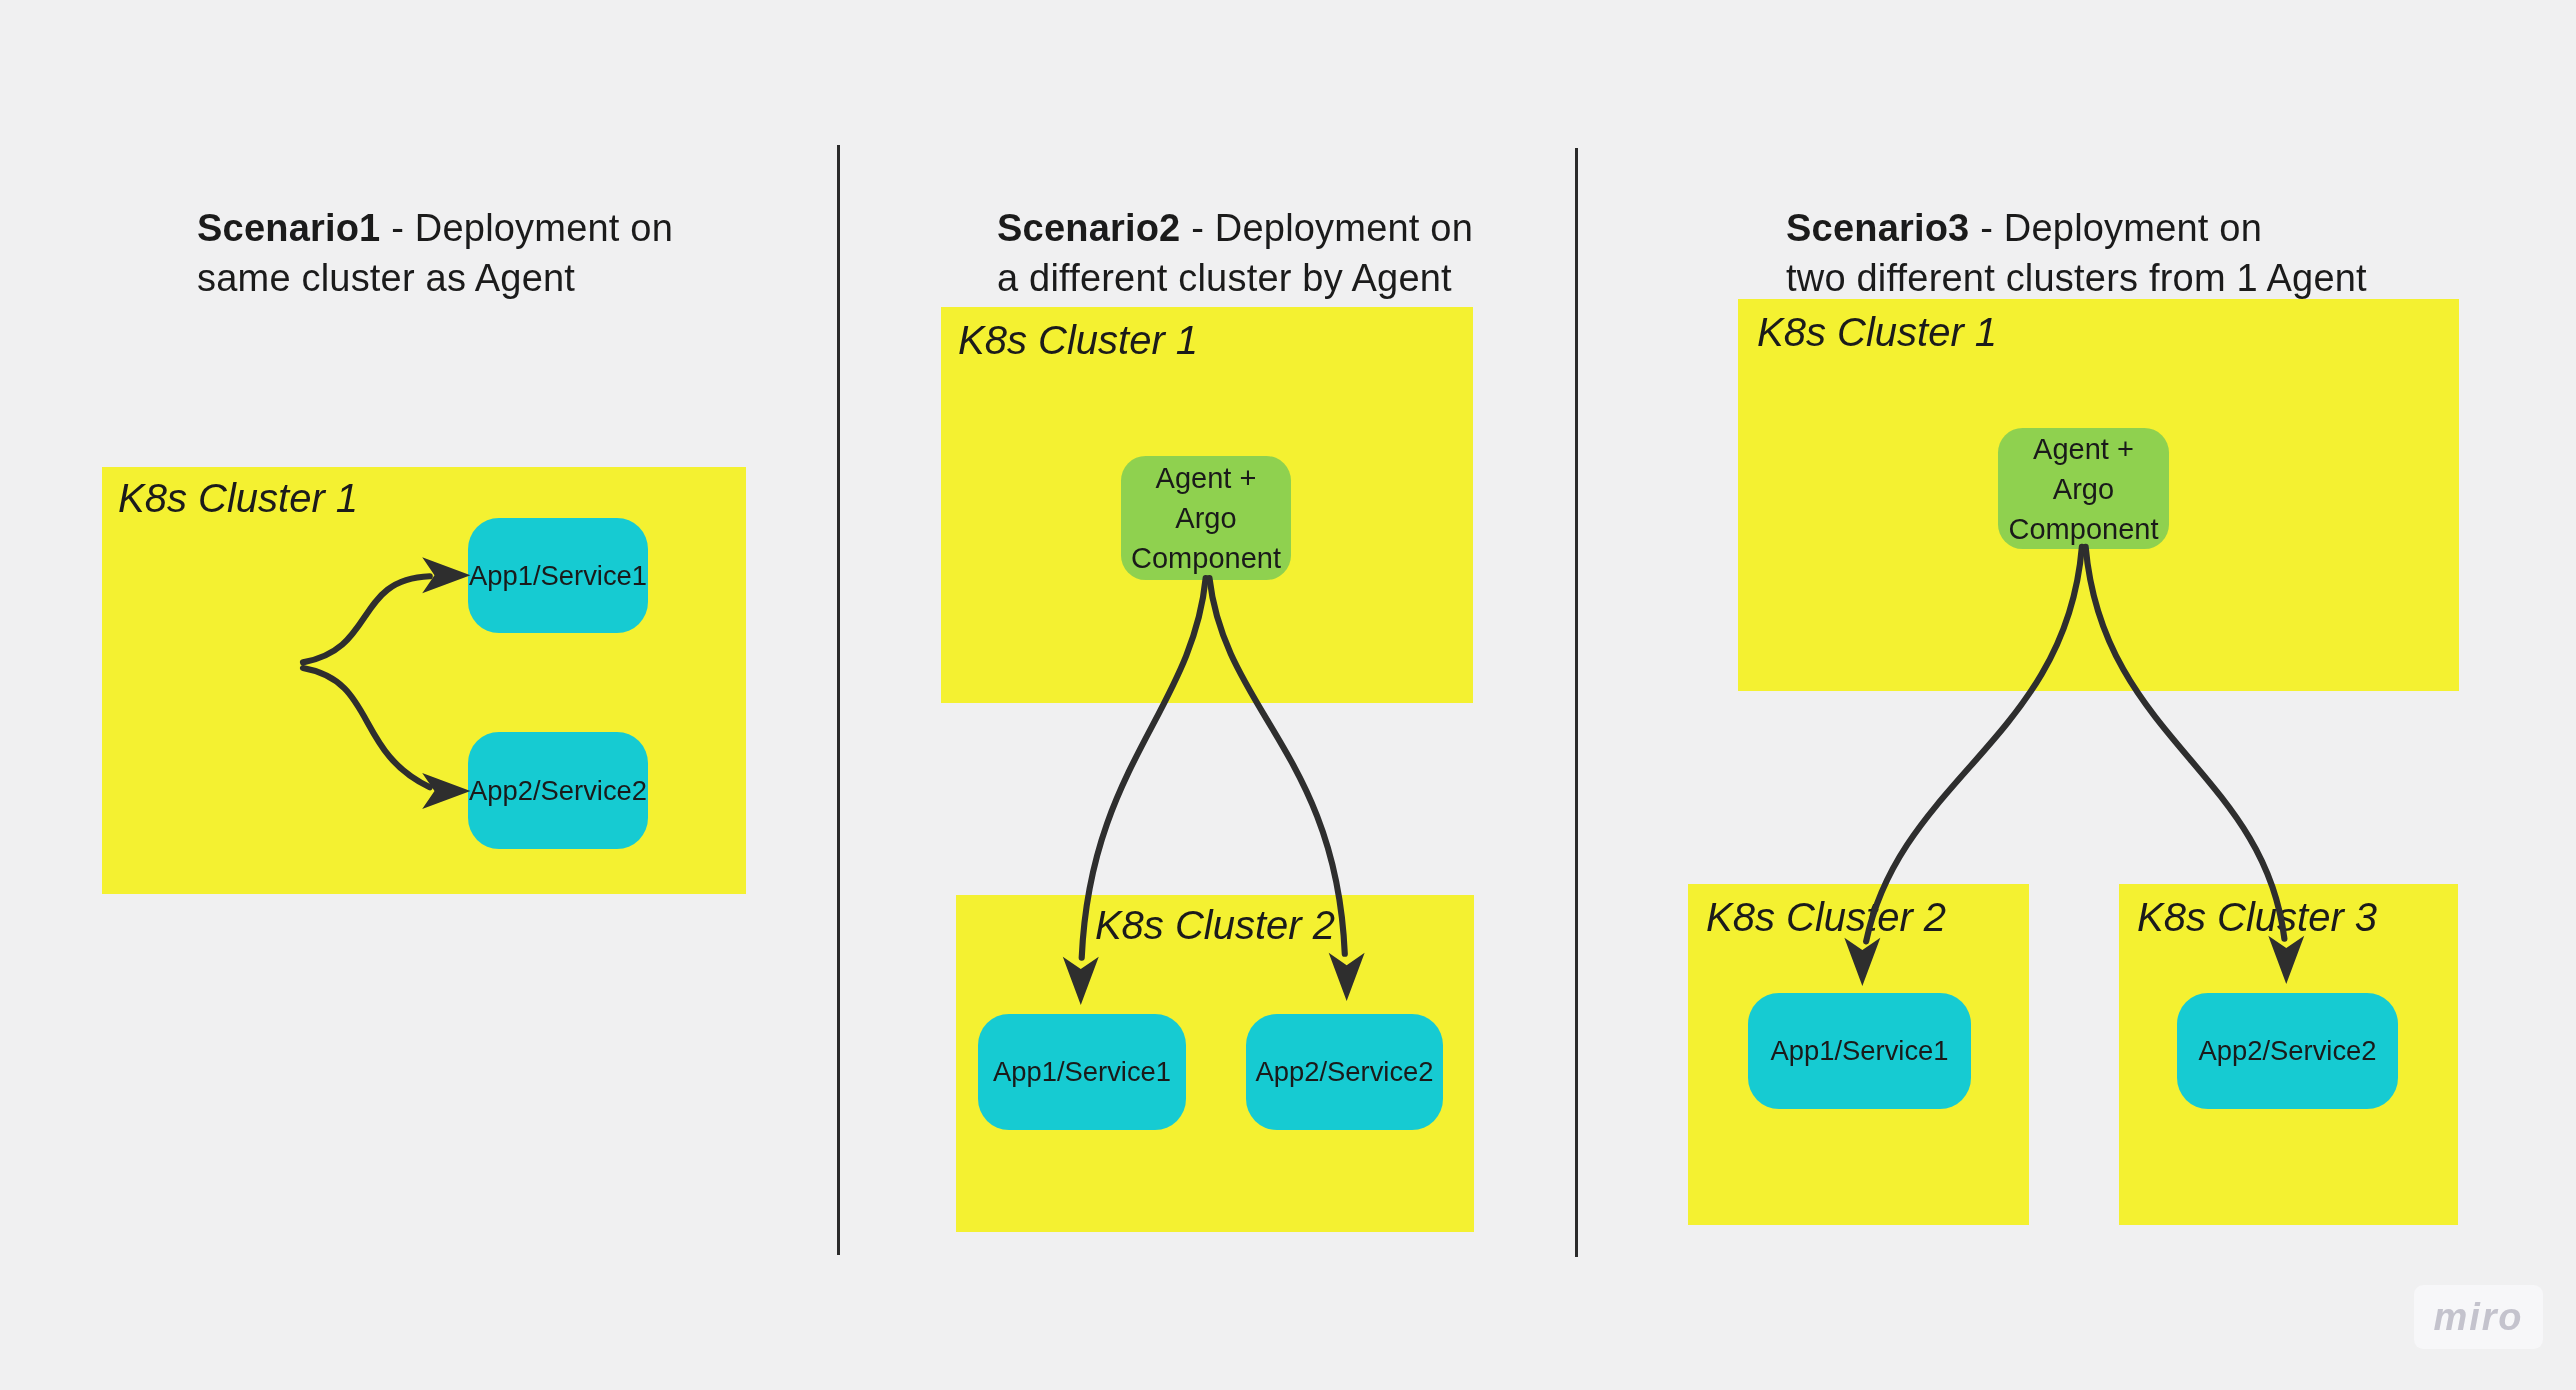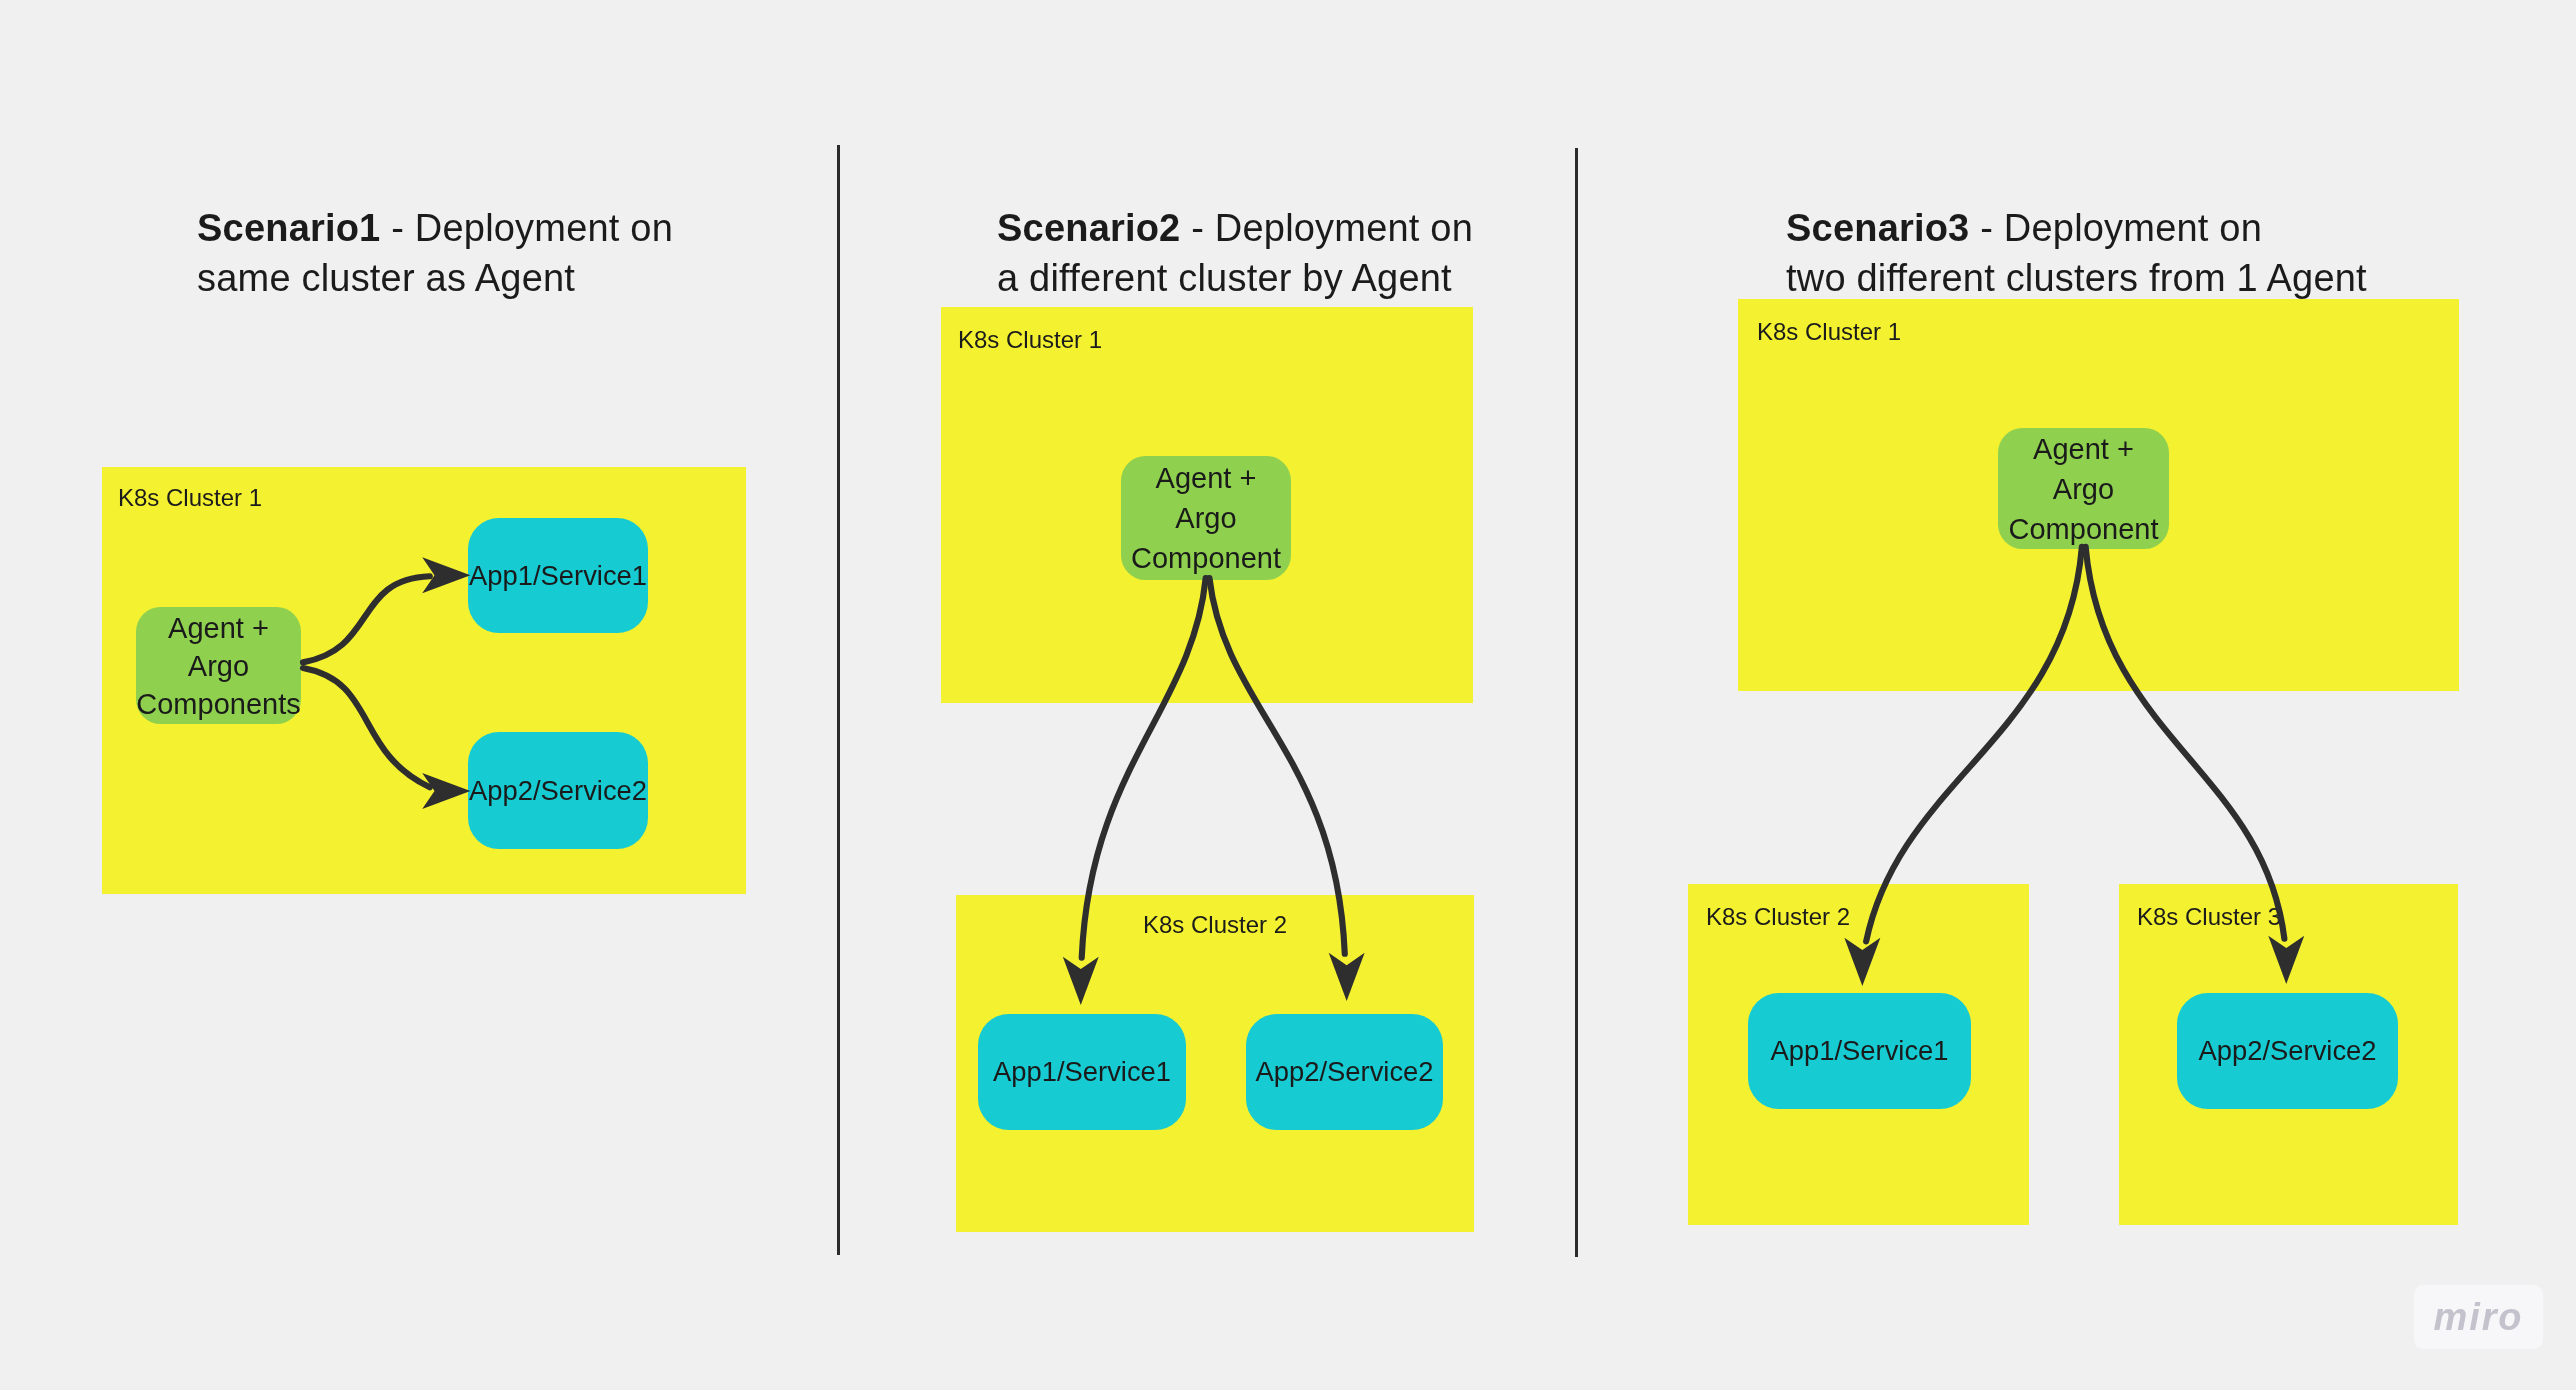--- a/index.html
+++ b/index.html
@@ -19,22 +19,23 @@
     position:absolute;top:153px;
     font-size:38px;line-height:50px;white-space:pre-line;
     color:var(--text);letter-spacing:0.2px;
   }
   .title .b{font-weight:700;}
   
   .divider{position:absolute;width:2.8px;background:var(--divider);}
   
   .cluster{position:absolute;background:var(--yellow);}
   .cluster-label{
-    position:absolute;font-size:24px;line-height:44px;color:var(--text);
+    position:absolute;font-size:40px;line-height:44px;color:var(--text);
     white-space:nowrap;
+    font-style:italic;
   }
   .cluster-label.centered{left:0;width:100%;text-align:center;}
   
   .node{
     position:absolute;display:flex;align-items:center;justify-content:center;
     text-align:center;white-space:pre-line;color:#1A1A1A;
   }
   .node.green{background:var(--green);border-radius:24.6px;font-size:29px;line-height:38px;}
   .node.green.three{line-height:40px;}
   .node.cyan{background:var(--cyan);border-radius:31px;font-size:27.4px;line-height:34px;}
@@ -59,22 +60,20 @@
 
   <div class="title" style="left:197px;">
     <span class="b">Scenario1</span><span> - Deployment on
 same cluster as Agent</span>
   </div>
 
   <div class="cluster" style="left:102px;top:467px;width:644px;height:427px;">
     <div class="cluster-label" style="left:16px;top:8.5px;">K8s Cluster 1</div>
   </div>
 
-  <div class="node green" style="left:136px;top:607px;width:165px;height:117px;">Agent + Argo
-Components</div>
 
   <div class="node cyan" style="left:468px;top:518px;width:180px;height:115px;">App1/Service1</div>
 
   <div class="node cyan" style="left:468px;top:732px;width:180px;height:117px;">App2/Service2</div>
 
   <div class="divider" style="left:837px;top:145px;height:1110px;"></div>
 
   <div class="title" style="left:997px;">
     <span class="b">Scenario2</span><span> - Deployment on
 a different cluster by Agent</span>

